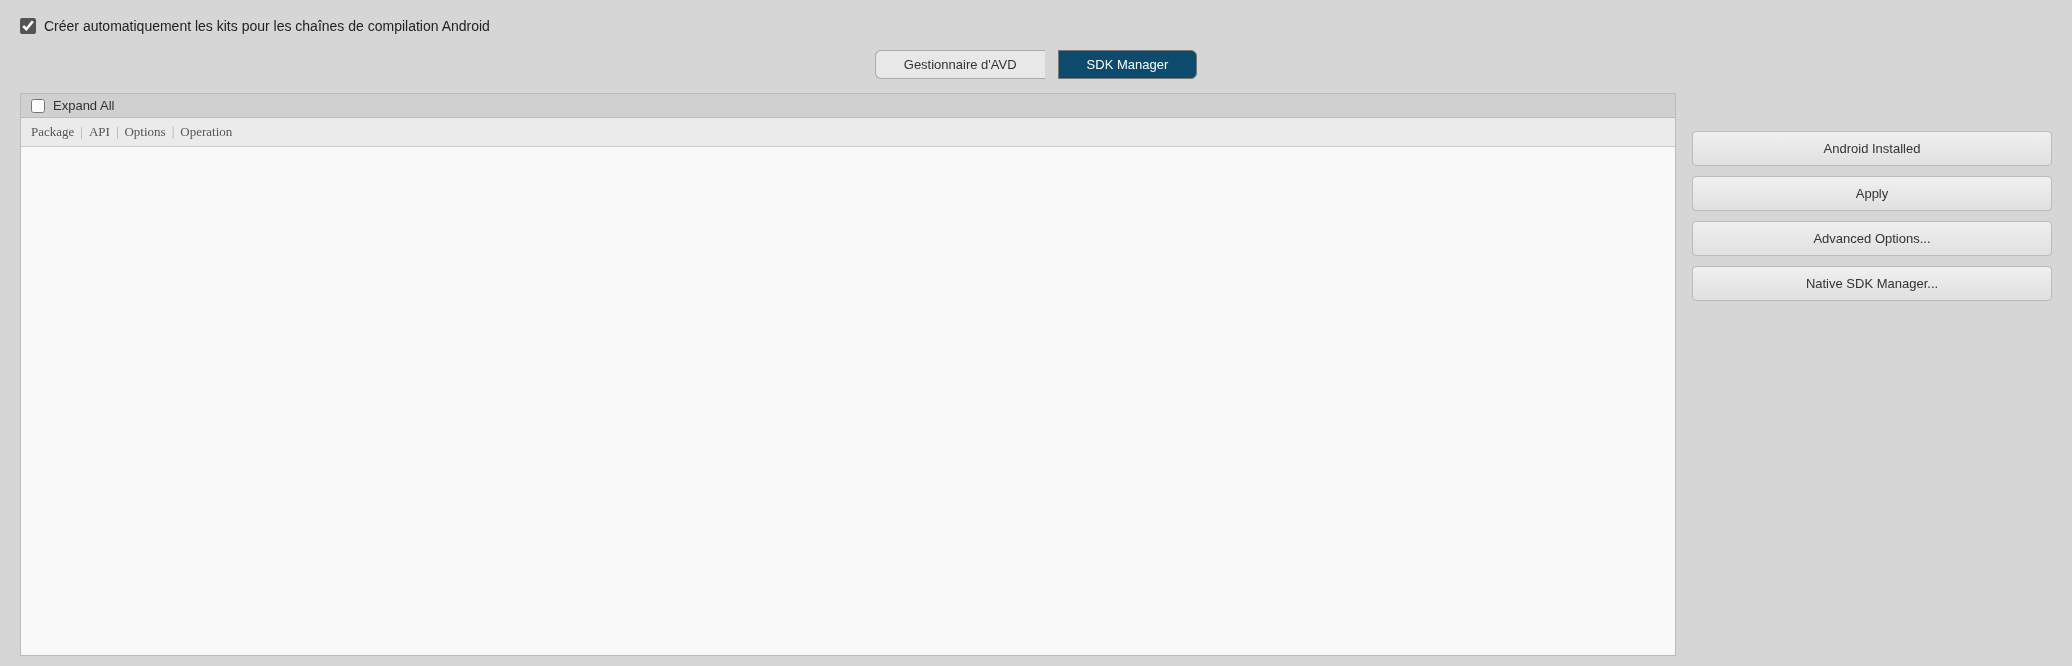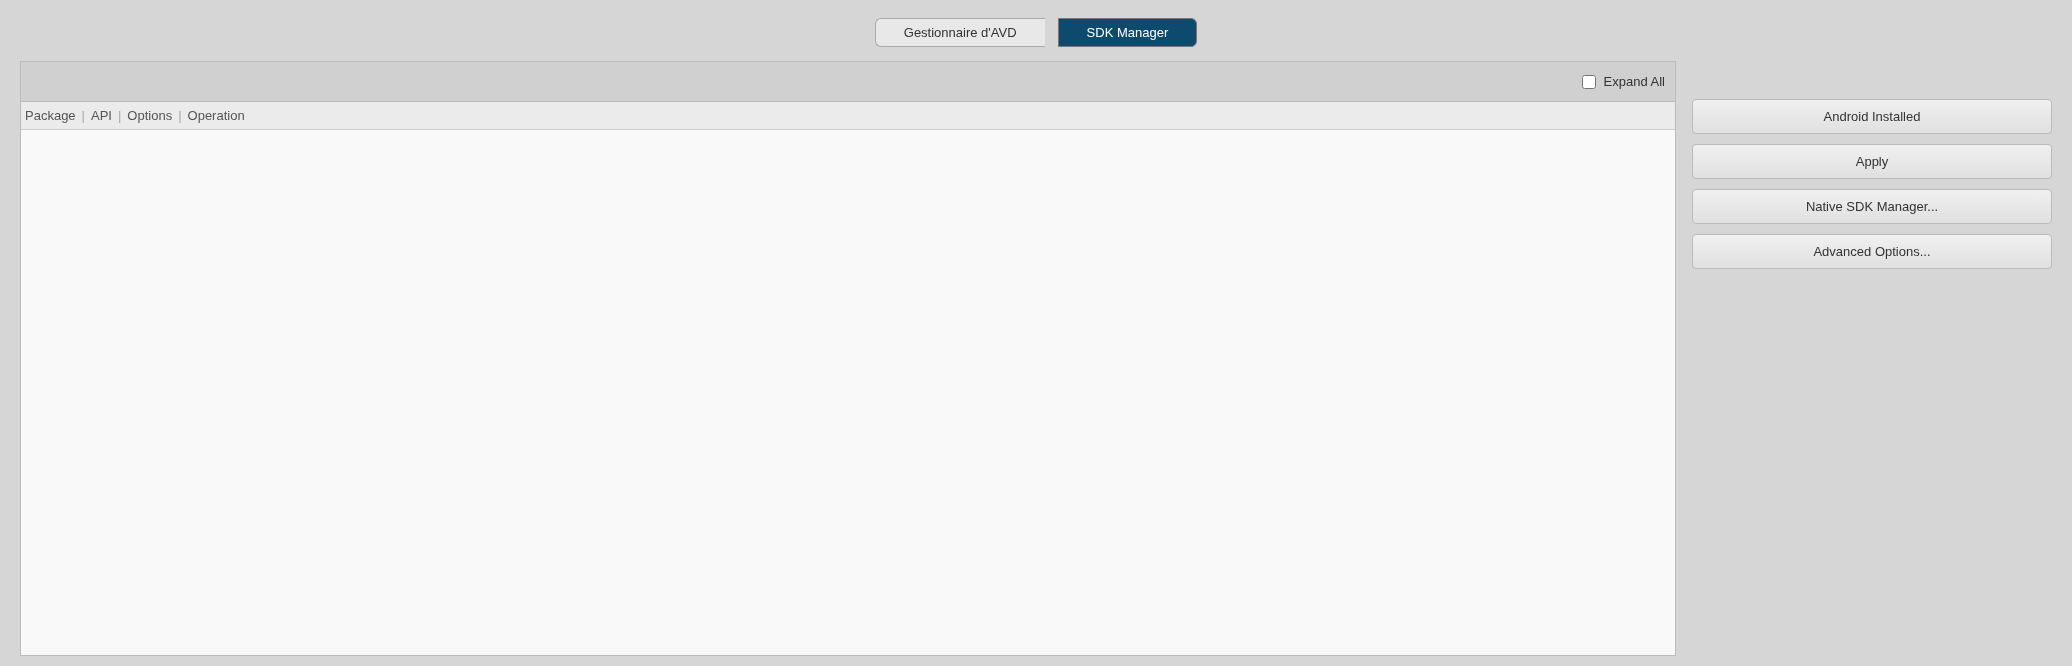--- a/index.html
+++ b/index.html
@@ -85,24 +85,23 @@
       flex: 1;
       display: flex;
       flex-direction: column;
       background: #d6d6d6;
     }
 
     .expand-all-row {
       display: flex;
       align-items: center;
       background: #d0d0d0;
-      padding: 12px 10px;
+      padding: 4px 10px;
       border: 1px solid #bbb;
       border-bottom: none;
-      justify-content: flex-end;
     }
 
     .expand-all-row input[type="checkbox"] {
       width: 14px;
       height: 14px;
       margin-right: 8px;
       accent-color: #555;
     }
 
     .expand-all-label {
@@ -114,25 +113,26 @@
       flex: 1;
       background: #f5f5f5;
       border: 1px solid #bbb;
       display: flex;
       flex-direction: column;
     }
 
     .table-header {
       display: flex;
       align-items: flex-end;
-      padding: 6px 4px;
+      padding: 6px 10px;
       border-bottom: 1px solid #ccc;
       background: #ebebeb;
       color: #555;
       font-size: 13px;
+      font-family: Liberation Serif, serif;
     }
 
     .table-header-item {
       color: #555;
     }
 
     .table-header-sep {
       color: #aaa;
       margin: 0 6px;
     }
@@ -204,20 +204,24 @@
       cursor: pointer;
       text-align: center;
       outline: none;
     }
   </style>
 </head>
 <body>
 
 <div class="main-container">
 
+  <div class="top-checkbox-row">
+    <input type="checkbox" checked="" style="">
+    <span class="top-checkbox-label">Créer automatiquement les kits pour les chaînes de compilation Android</span>
+  </div>
 
   <div class="tab-bar">
     <button class="tab-btn">Gestionnaire d'AVD</button>
     <button class="tab-btn">SDK Manager</button>
   </div>
 
   <div class="content-area">
 
     <div class="left-panel">
 
@@ -241,20 +245,20 @@
 
     </div>
 
     <div class="right-panel">
 
       <button class="action-btn">Android Installed</button>
 
       <button class="action-btn">Apply</button>
 
 
+      <button class="bottom-btn">Advanced Options...</button>
+
       <button class="bottom-btn">Native SDK Manager...</button>
-
-      <button class="bottom-btn">Advanced Options...</button>
 
     </div>
 
   </div>
 </div>
 
 </body></html>

